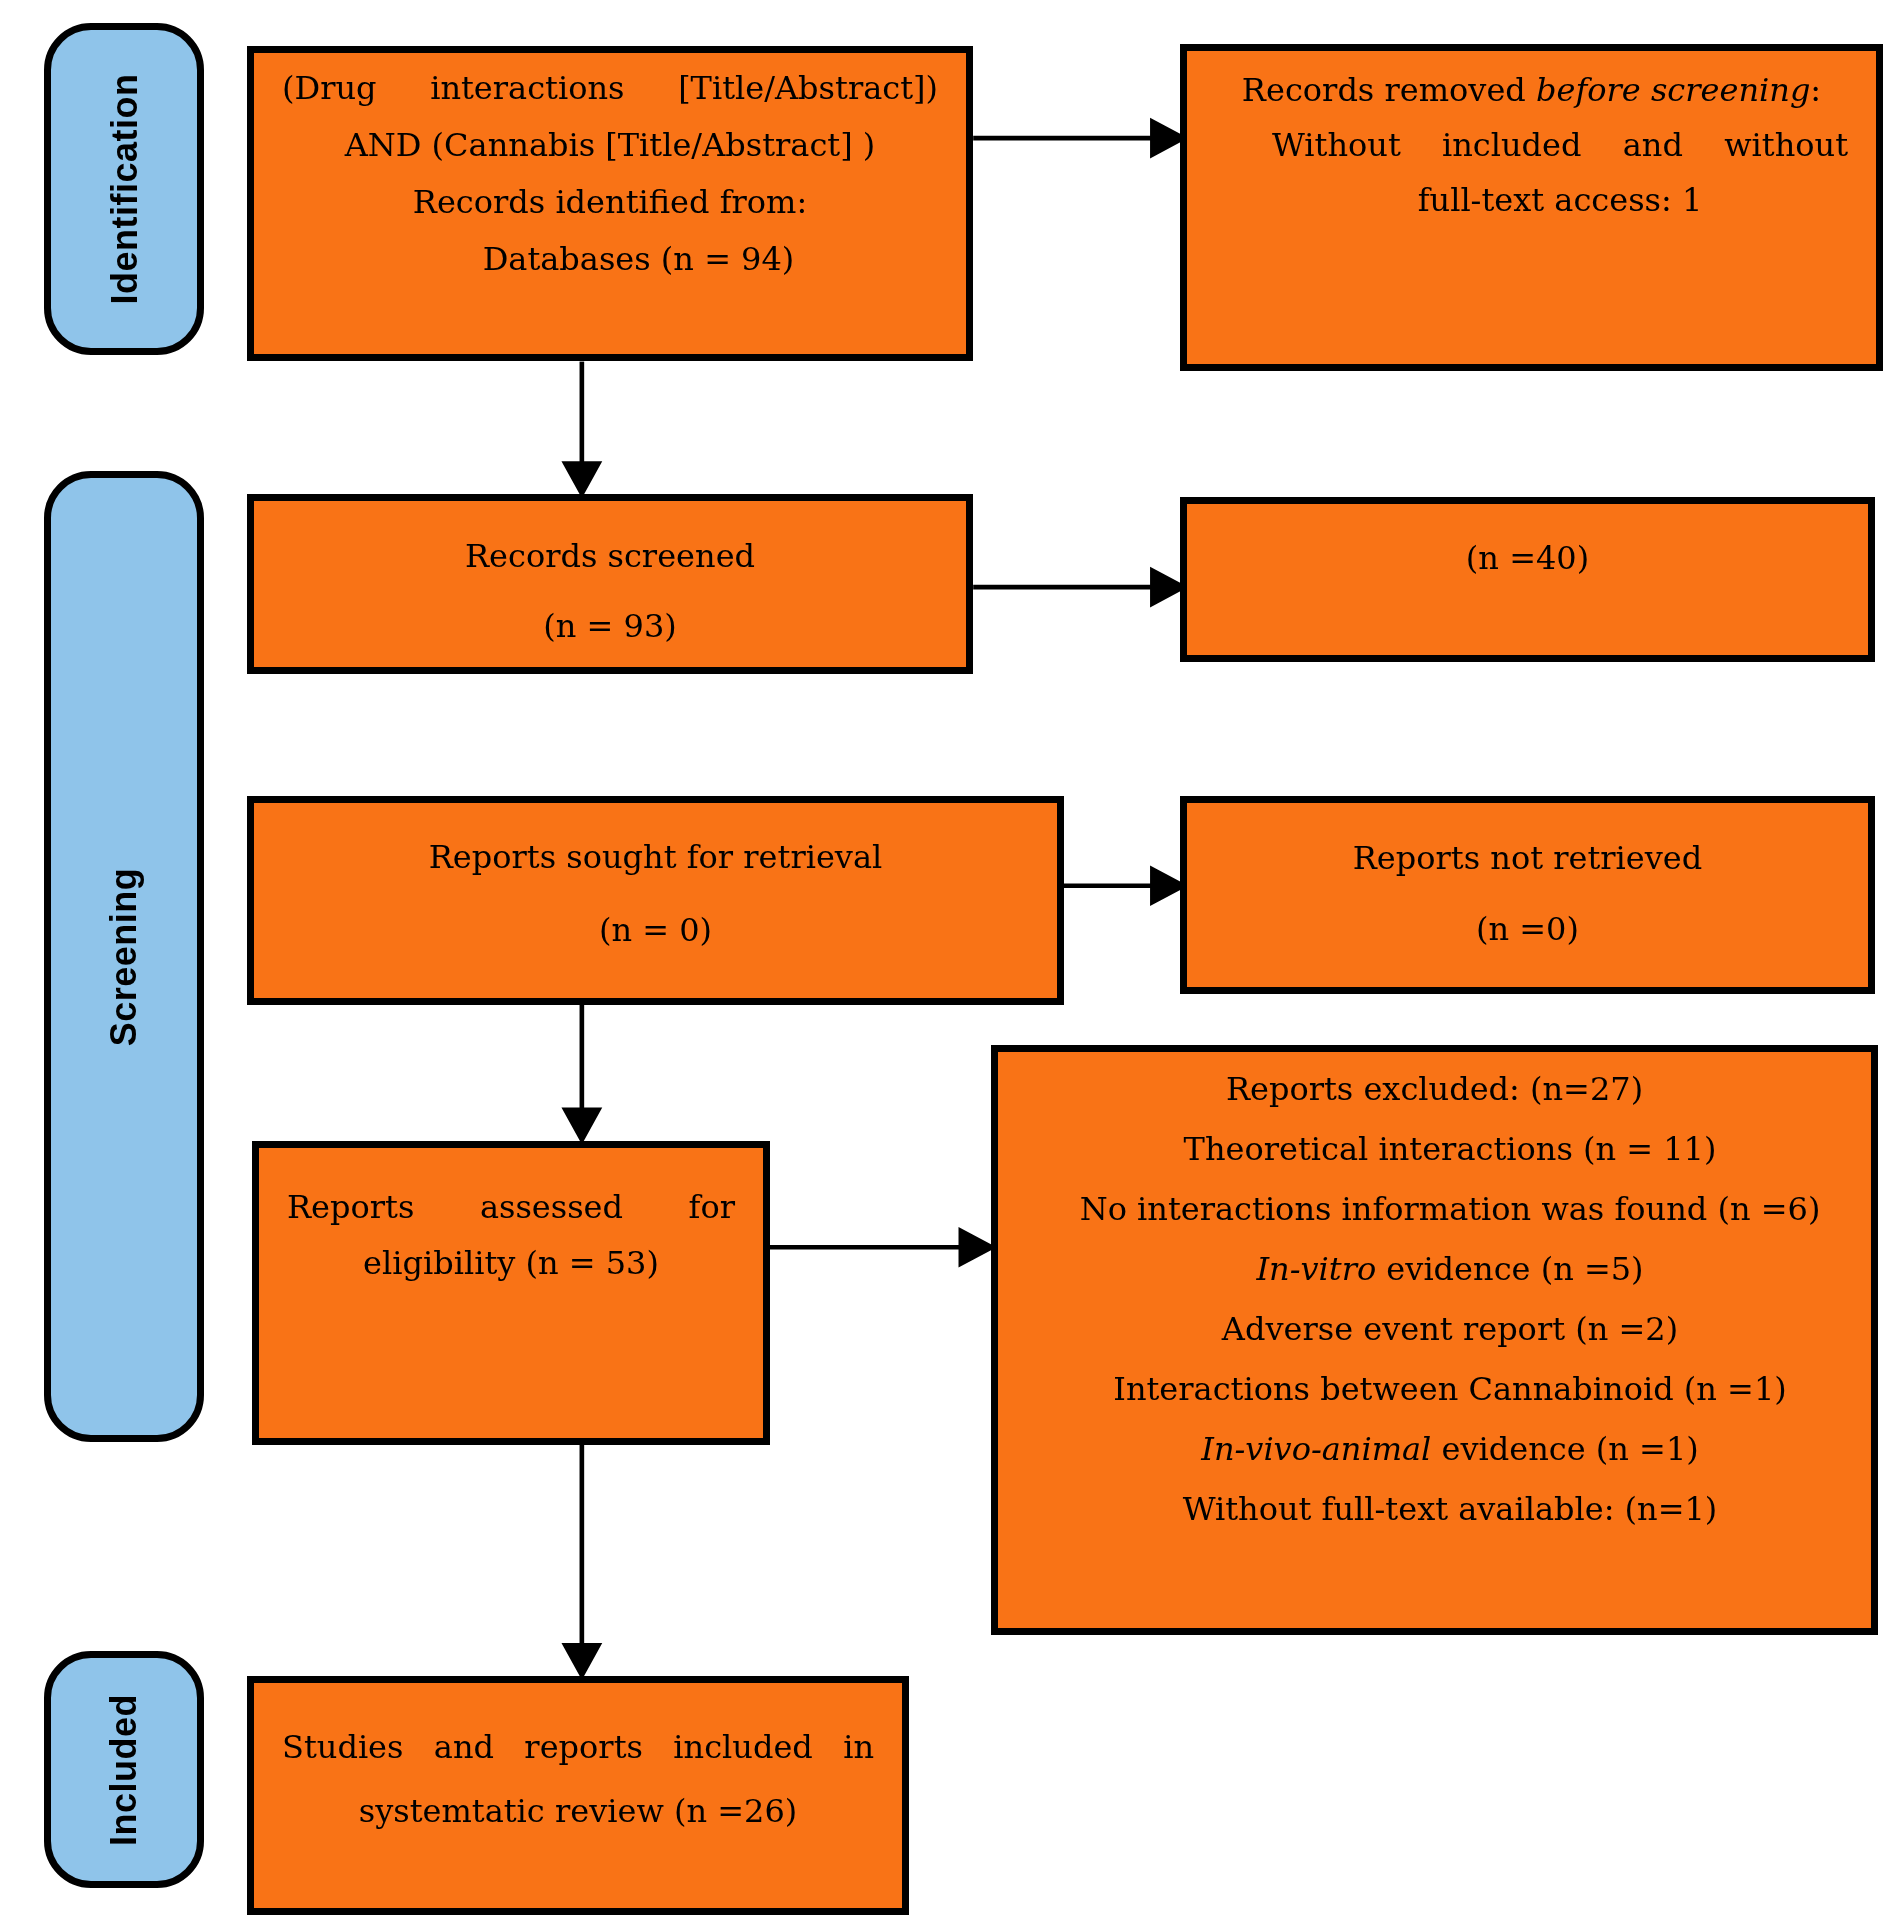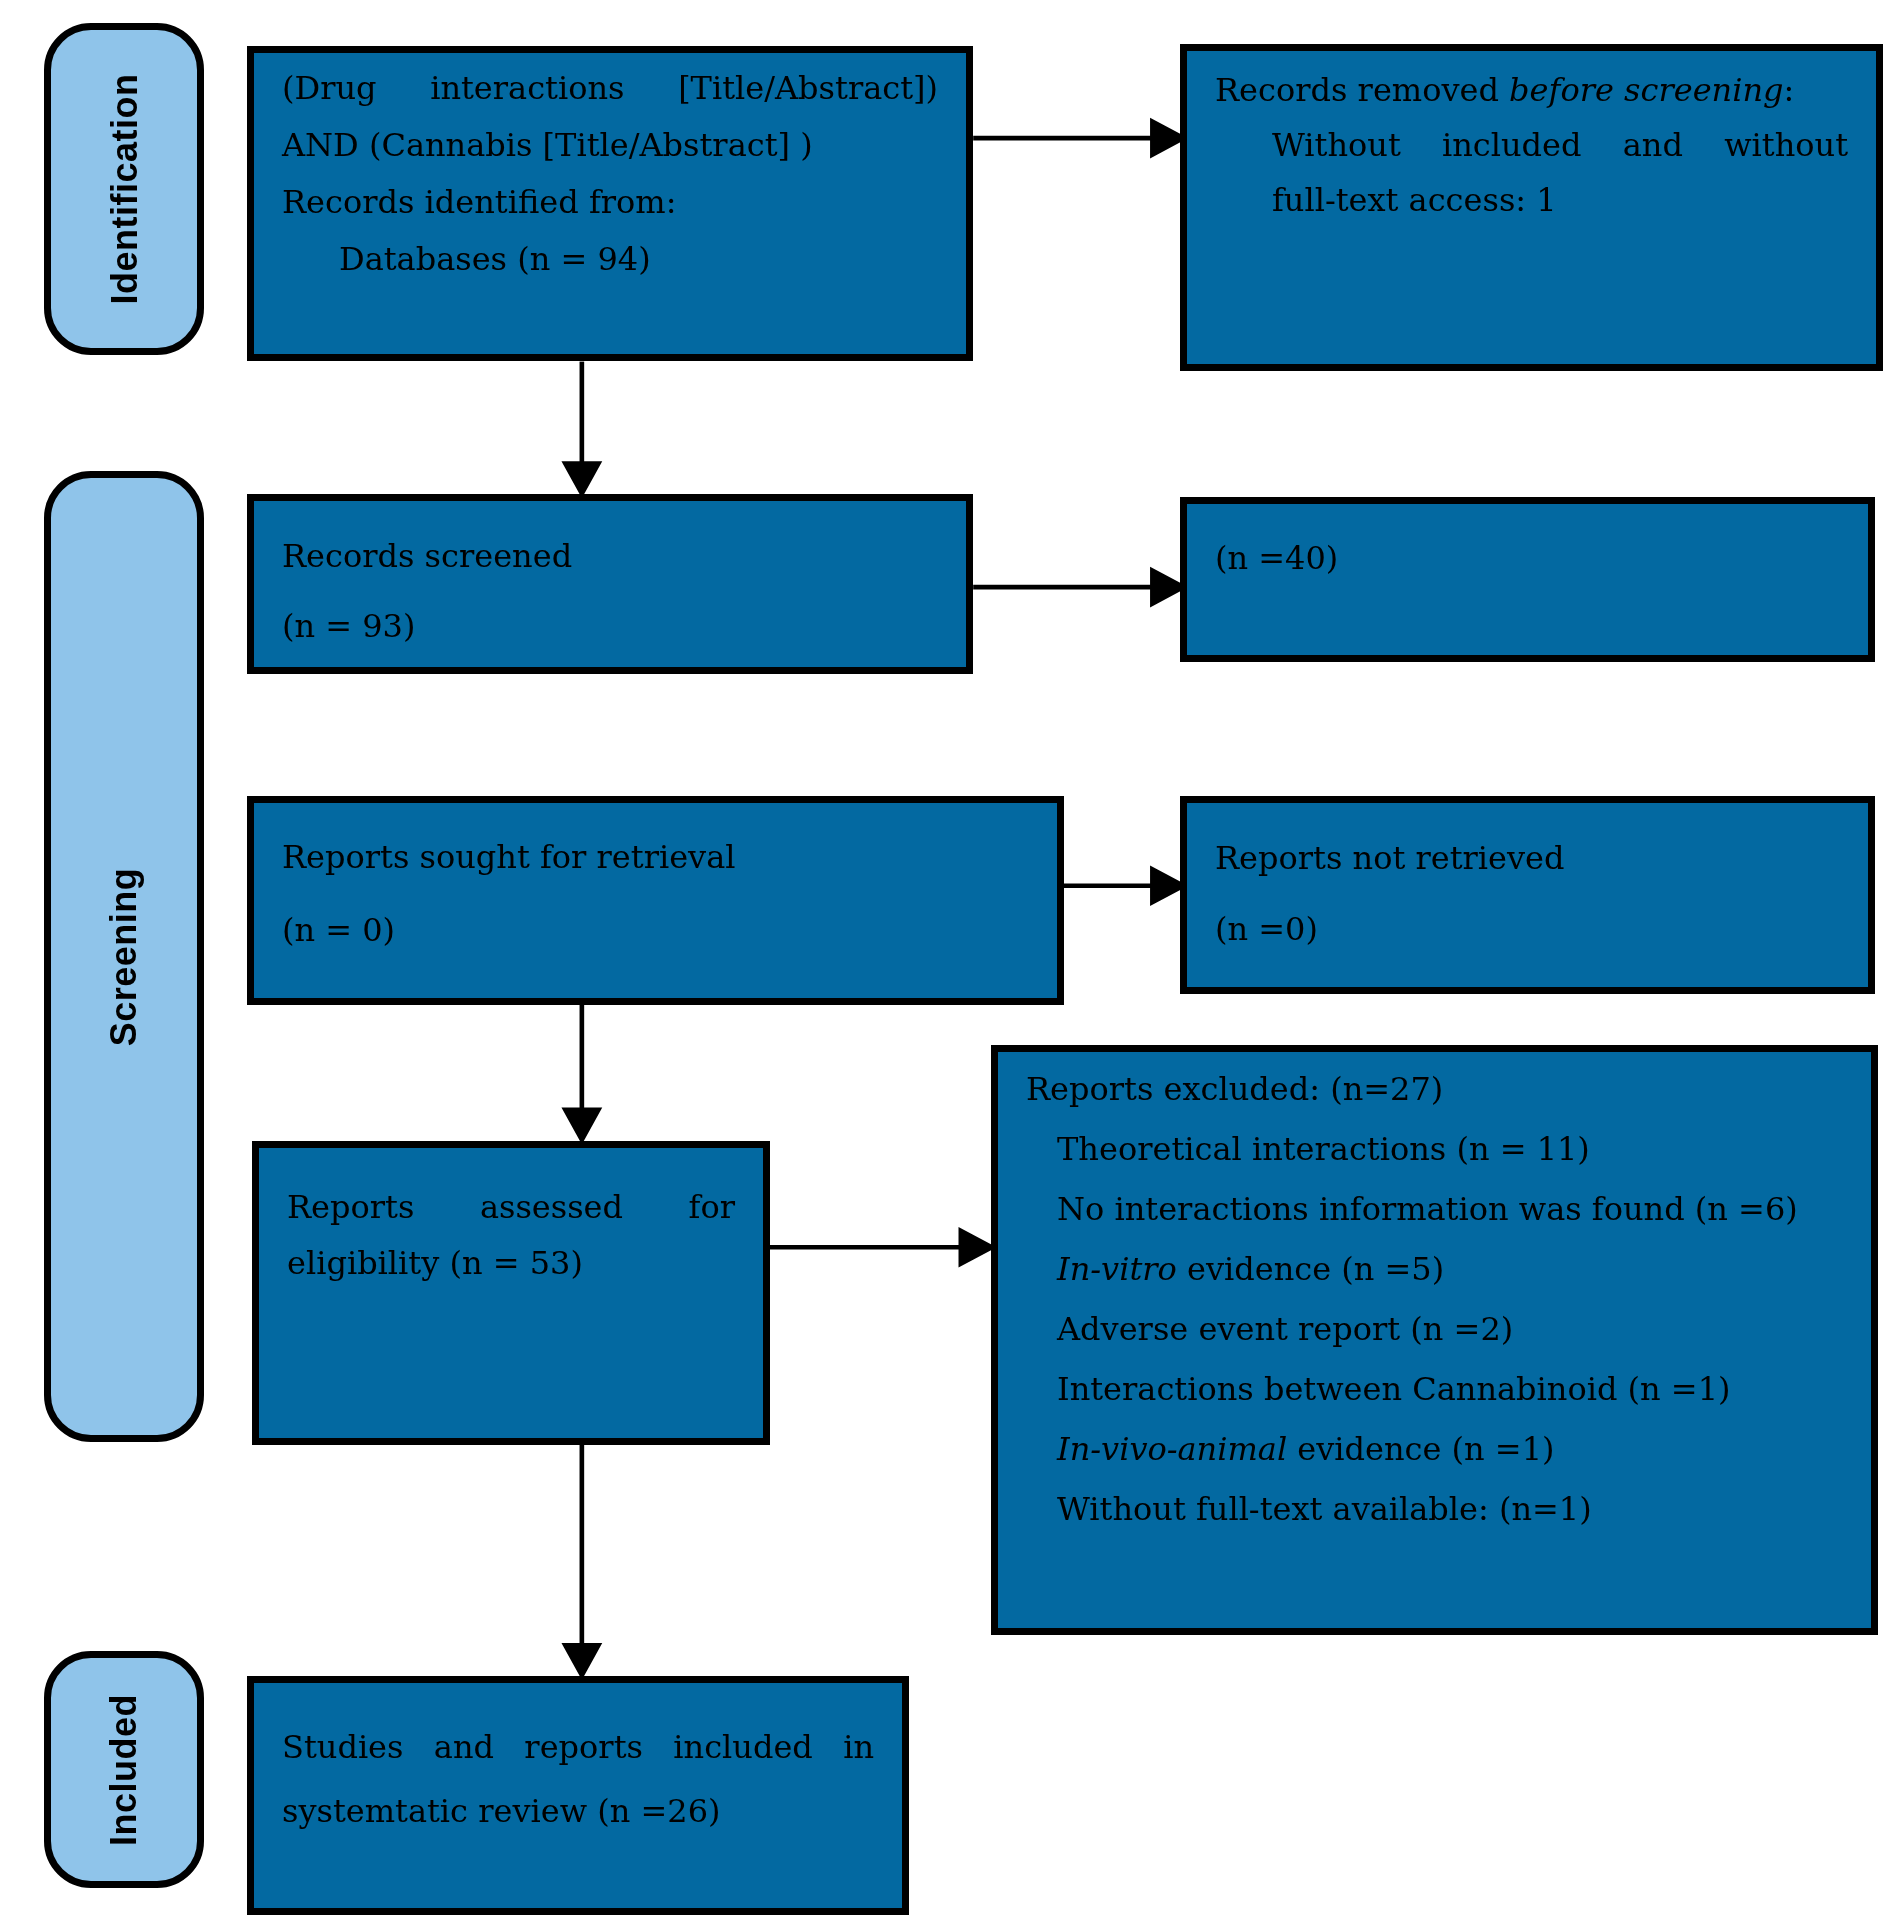--- a/index.html
+++ b/index.html
@@ -9,26 +9,26 @@
     background:#ffffff;
     font-family:"DejaVu Serif","Liberation Serif",serif;
     color:#000;
     overflow:hidden;
   }
   #arrows { position:absolute; left:0; top:0; width:1899px; height:1926px; pointer-events:none; }
 
   
   .box {
     position:absolute;
-    background:#0369a1;
+    background:#f97316;
     border:7.7px solid #000;
     box-sizing:border-box;
     font-size:32px;
   }
-  .box .line { line-height:57px; padding:0 28px; text-align:left; }
+  .box .line { line-height:57px; padding:0 28px; text-align:center; }
   .box .line.indent { padding-left:85px; }
   .box .line.justify { text-align:justify; text-align-last:justify; text-justify:inter-word; }
   .it { font-style:italic; }
 
   #b1 { left:247px;  top:46px;   width:726px; height:315px;  padding-top:7.2px; }
   #b2 { left:1180px; top:44px;   width:703px; height:327px;  padding-top:12.4px; }
   #b2 .line { line-height:55px; }
   #b3 { left:247px;  top:494px;  width:726px; height:180px;  padding-top:27px; }
   #b3 .line + .line { margin-top:13.4px; }
   #b4 { left:1180px; top:497px;  width:695px; height:165px;  padding-top:26px; }

